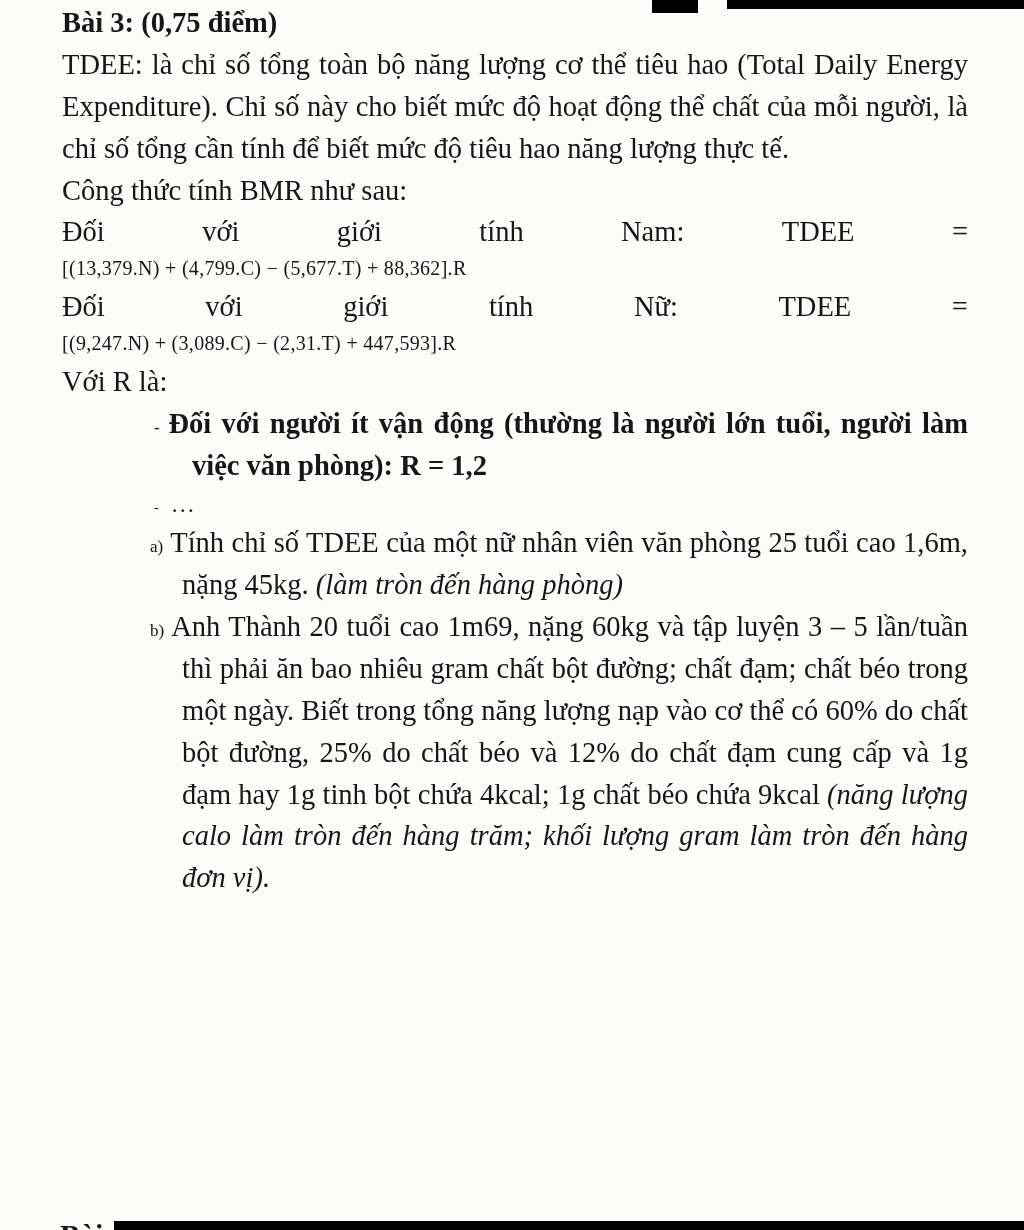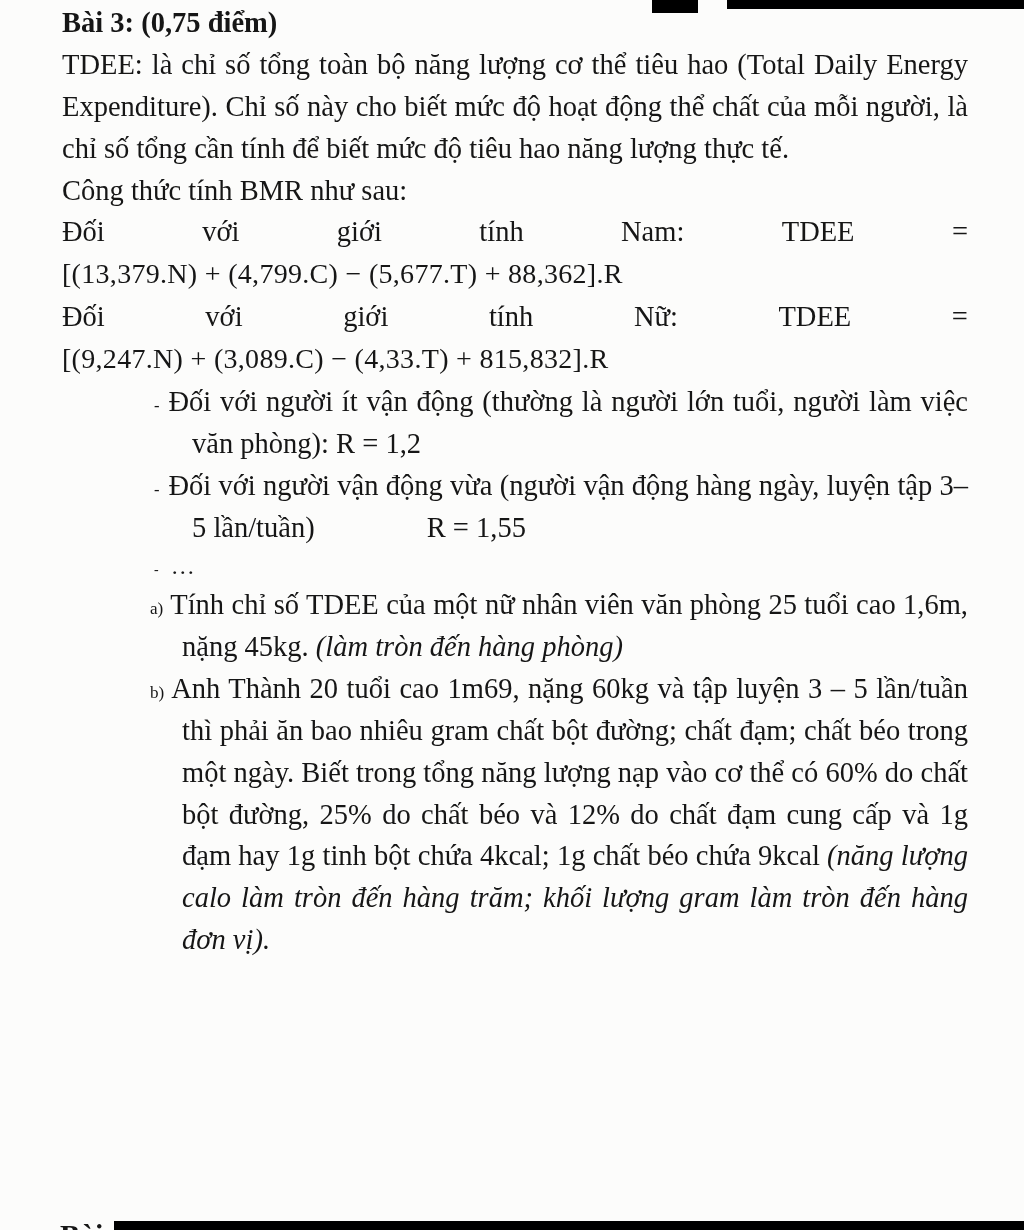--- a/index.html
+++ b/index.html
@@ -15,24 +15,24 @@
     position:absolute;top:2px;left:62px;right:56px;
     font-size:28.5px;line-height:1.47;
     text-align:justify;
   }
   .para{margin:0;}
   .b{font-weight:normal;}
   .it{font-style:italic;}
   .title{font-weight:bold;}
   .spread{display:flex;justify-content:space-between;text-align:left;align-items:center;}
   .formula{
-    font-size:28px;line-height:1.25;text-align:left;
+    font-size:20px;line-height:1.25;text-align:left;
     padding:3px 0 5px 0;letter-spacing:0.3px;
   }
-  .bullet{padding-left:130px;text-indent:-38px;}
+  .bullet{padding-left:130px;text-indent:-38px;font-weight:bold;}
   .marker{font-size:0.58em;margin-right:9px;}
   .rvalue{margin-left:112px;}
   .dots-row{padding-left:92px;font-size:24px;letter-spacing:3px;}
   .item{padding-left:120px;text-indent:-32px;}
   .qmarker{font-size:0.6em;margin-right:7px;}
   .artifact{position:absolute;background:#000;}
   #bar-t1{top:0;left:652px;width:46px;height:13px;}
   #bar-t2{top:0;left:727px;width:297px;height:9px;}
   #bar-b{bottom:0;left:114px;width:910px;height:9px;}
   .footer-clip{
@@ -72,28 +72,28 @@
 
     <div class="spread">
       <span>Đối</span>
       <span>với</span>
       <span>giới</span>
       <span>tính</span>
       <span>Nữ:</span>
       <span class="b">TDEE</span>
       <span class="b">=</span>
     </div>
-    <div class="formula">[(9,247.N) + (3,089.C) − (4,33.T) + 815,832].R</div>
+    <div class="formula">[(9,247.N) + (3,089.C) − (2,31.T) + 447,593].R</div>
 
 
+    <p class="para b">Với R là:</p>
 
     <div class="bullet"><span class="marker">-</span><span>Đối với người ít vận động (thường là người lớn tuổi, người làm việc văn phòng): R = 1,2</span></div>
 
 
-    <div class="bullet"><span class="marker">-</span><span>Đối với người vận động vừa (người vận động hàng ngày, luyện tập 3–5 lần/tuần)</span><span class="rvalue">R = 1,55</span></div>
 
     <div class="dots-row"><span class="marker">-</span><span>…</span></div>
 
     <div class="item"><span class="qmarker">a)</span><span>Tính chỉ số TDEE của một nữ nhân viên văn phòng 25 tuổi cao 1,6m, nặng 45kg. </span><span class="it">(làm tròn đến hàng phòng)</span></div>
 
     <div class="item"><span class="qmarker">b)</span><span>Anh Thành 20 tuổi cao 1m69, nặng 60kg và tập luyện 3 – 5 lần/tuần thì phải ăn bao nhiêu gram chất bột đường; chất đạm; chất béo trong một ngày. Biết trong tổng năng lượng nạp vào cơ thể có 60% do chất bột đường, 25% do chất béo và 12% do chất đạm cung cấp và 1g đạm hay 1g tinh bột chứa 4kcal; 1g chất béo chứa 9kcal </span><span class="it">(năng lượng calo làm tròn đến hàng trăm; khối lượng gram làm tròn đến hàng đơn vị).</span></div>
 
   </div>
 
   <div class="footer-clip">

